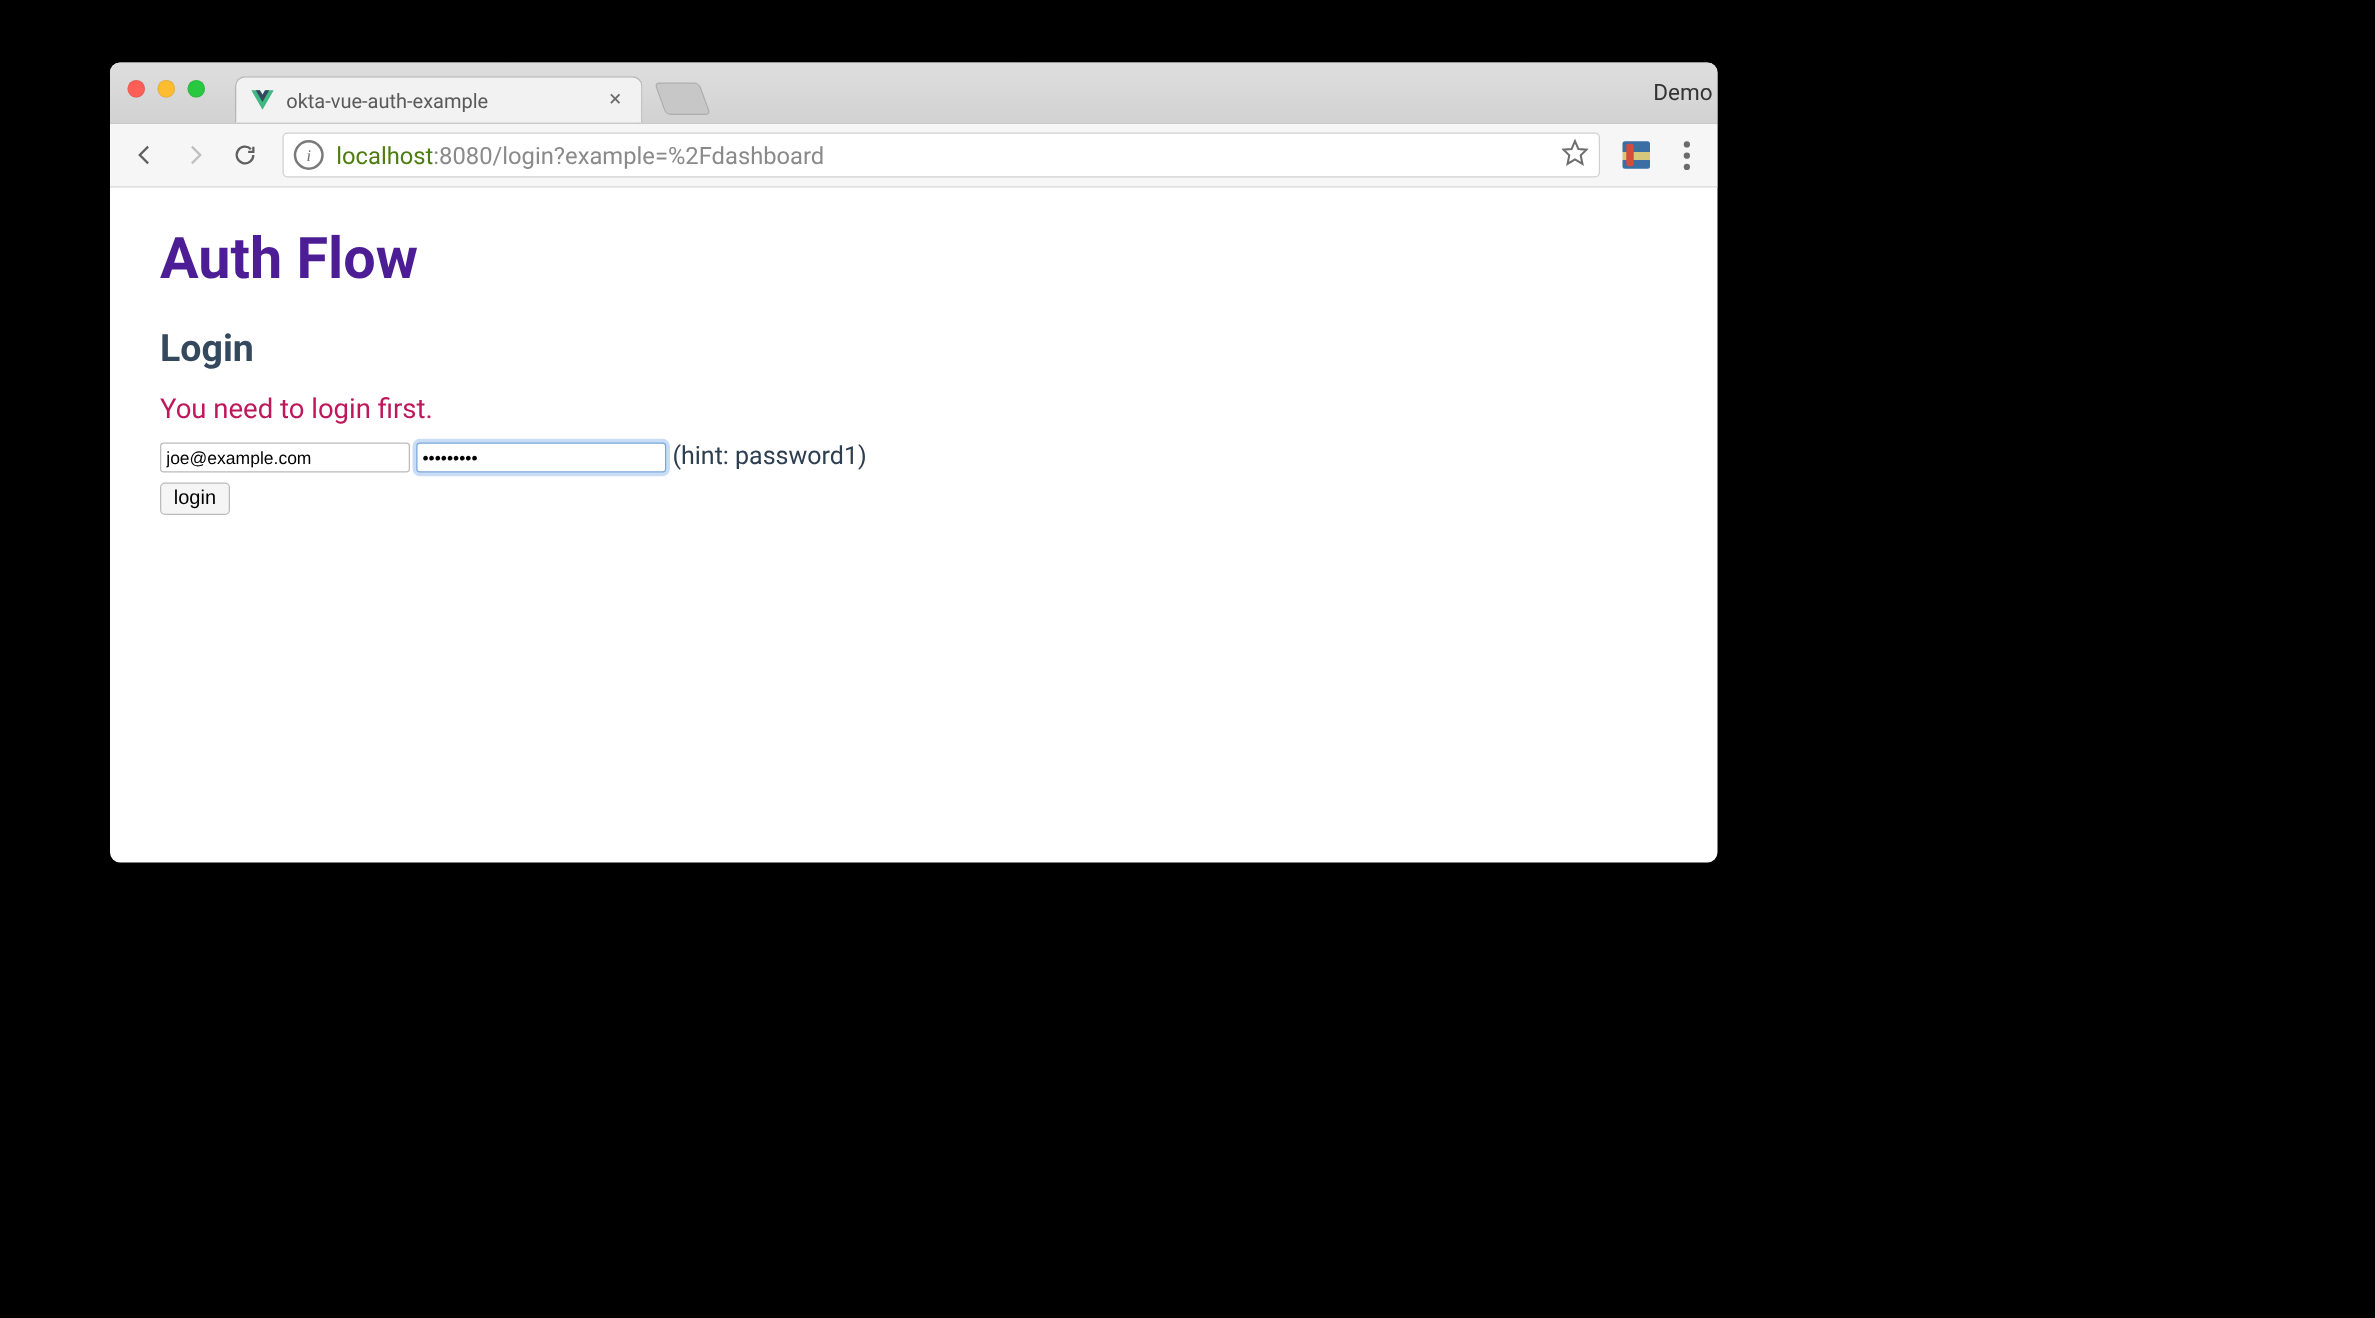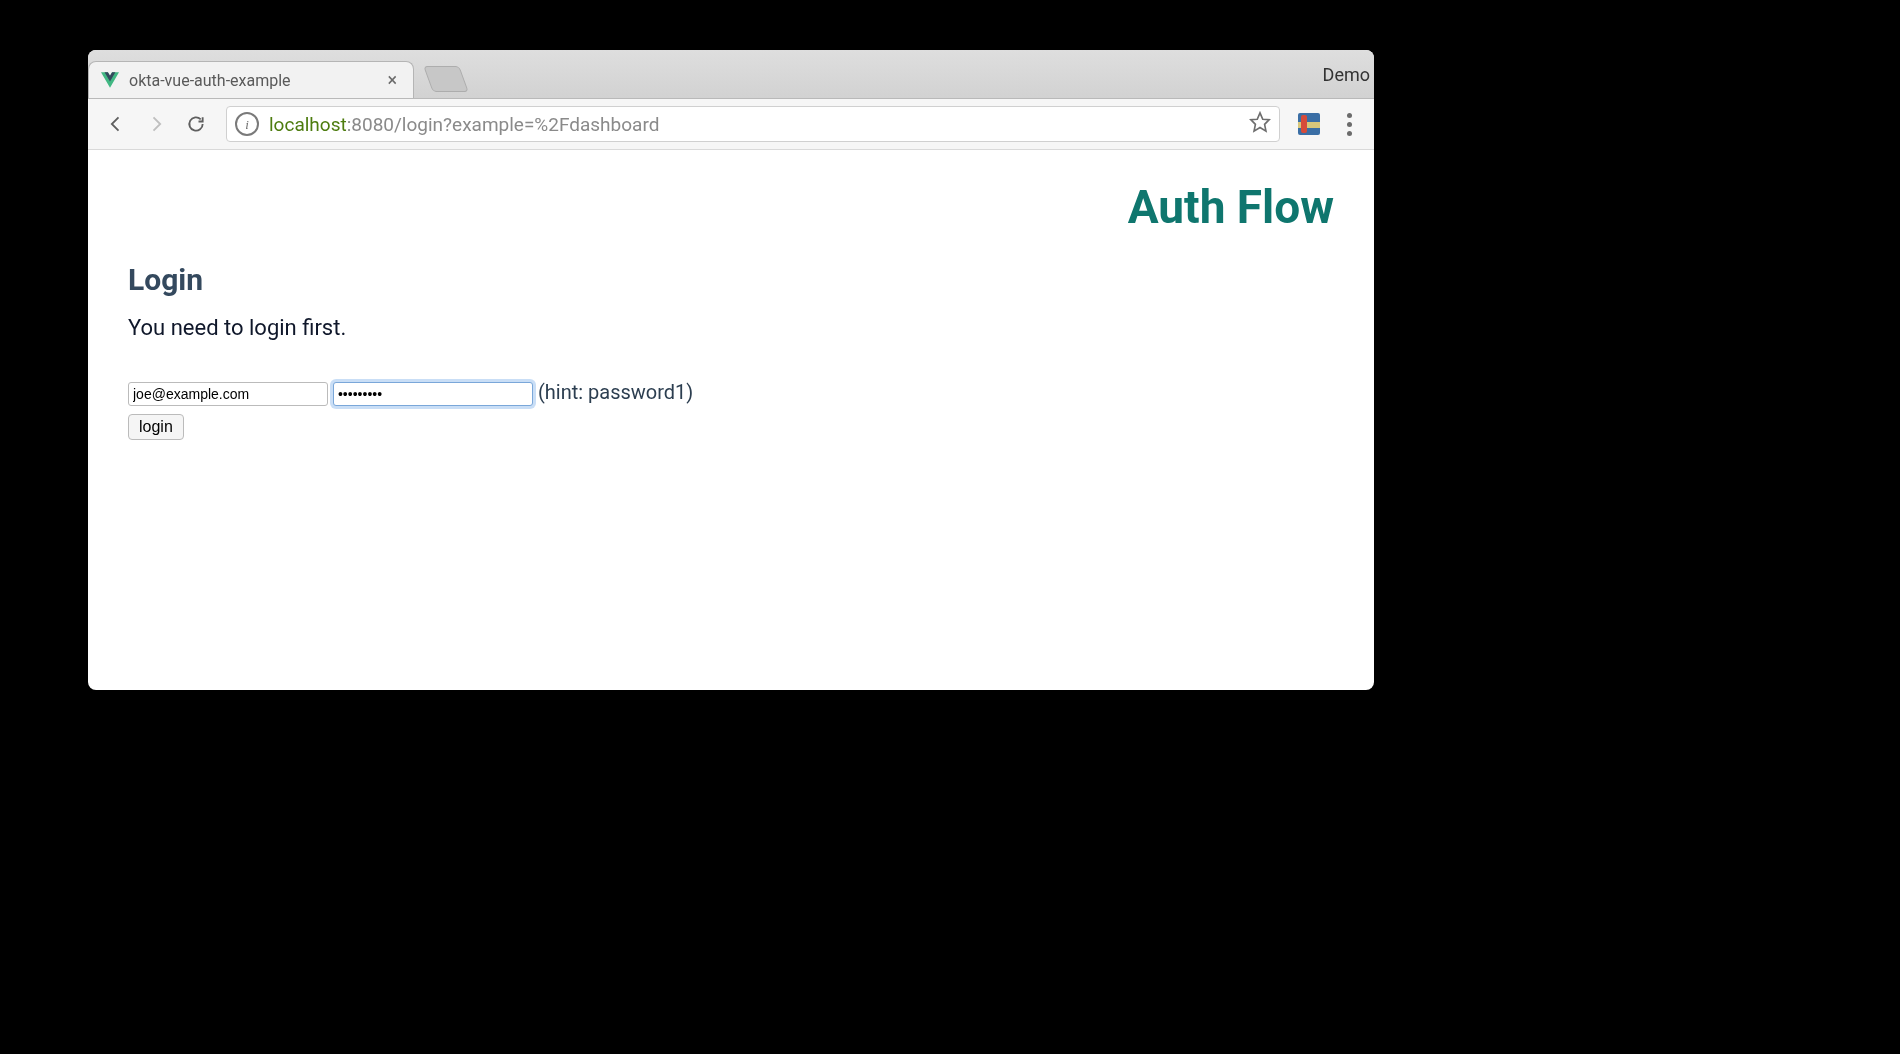--- a/index.html
+++ b/index.html
@@ -41,21 +41,21 @@
     left: 14px;
     top: 14px;
     display: flex;
     gap: 10px;
   }
   .tl { width:14px; height:14px; border-radius:50%; box-shadow: inset 0 0 1px rgba(0,0,0,.3);}
   .tl.red{background:#ff5f57;}
   .tl.yellow{background:#febc2e;}
   .tl.green{background:#28c840;}
 
-  .tabs { display:flex; align-items:flex-end;justify-content:space-between;}
+  .tabs { margin-left: 100px; display:flex; align-items:flex-end;justify-content:space-between;}
   .tab {
     display:flex; align-items:center;
     height: 36px;
     background: #f2f2f2;
     border: 1px solid #b5b5b5;
     border-bottom: none;
     border-top-left-radius: 8px;
     border-top-right-radius: 8px;
     padding: 0 12px;
     font-size: 16px;
@@ -144,32 +144,31 @@
 
   
   .page {
     padding: 30px 40px;
     color:#2c3e50;
   }
   .page h1 {
     font-size:46px;
     font-weight:700;
     margin:0 0 28px;
-    color:#0f766e;
-    text-align:right;
+    color:#4c1d95;
   }
   .page ul { margin: 0 0 26px; padding-left: 38px; }
   .page li {
     font-size:22px;
     line-height:1.7;
     color:#2c3e50;
   }
   .page li a { color:#7f8c8d; text-decoration:none; }
   .page h2 { font-size:30px; font-weight:700; color:#34495e; margin:10px 0 18px;}
-  .page p { font-size:22px; margin: 4px 0 40px; color:#0f172a;}
+  .page p { font-size:22px; margin: 4px 0 12px; color:#be185d;}
   .form-row { font-size:20px; color:#2c3e50; }
   .text-input {
     width:190px;
     font-size:14px;
     font-family: Arial, sans-serif;
     padding:3px 4px;
     border:1px solid #bbb;
     border-radius:3px;
   }
   .text-input.focused {

